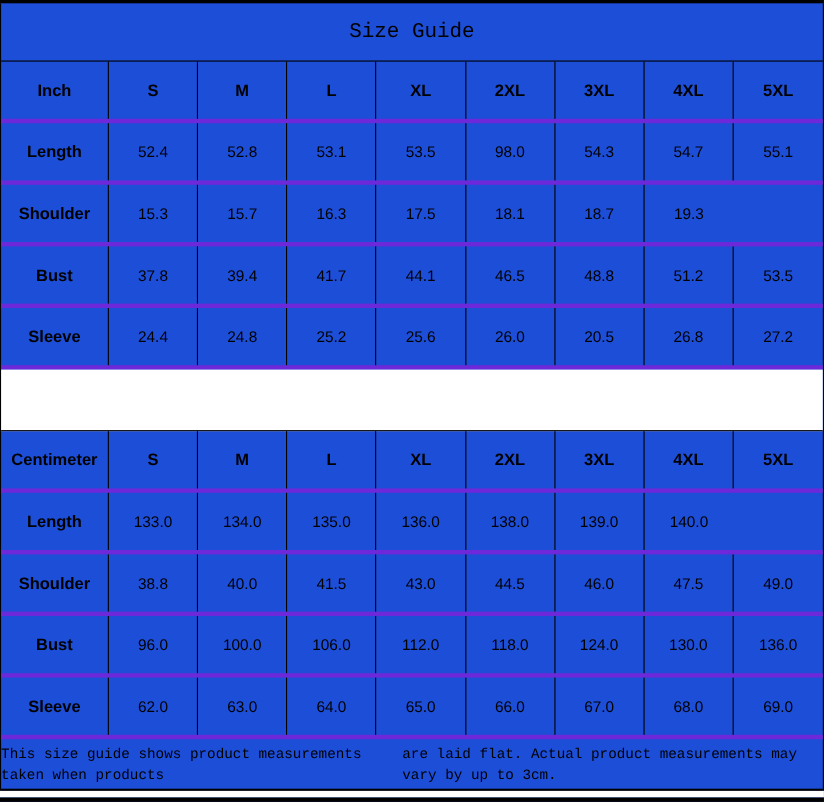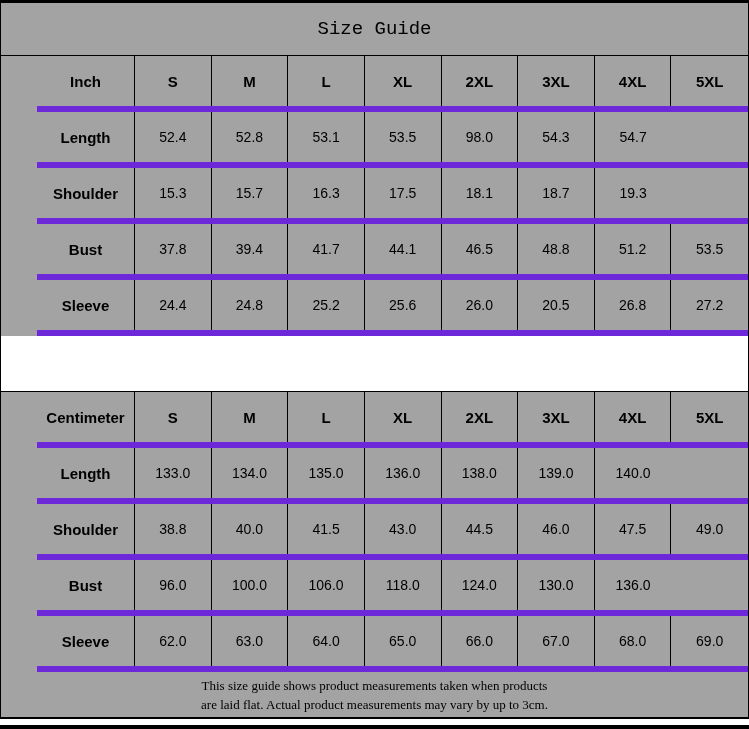--- a/index.html
+++ b/index.html
@@ -1,19 +1,19 @@
 <!DOCTYPE html>
 <html><head>
 <meta charset="utf-8">
 <style>
   * { box-sizing: border-box; margin: 0; padding: 0; }
   html, body { background: #ffffff; }
   .sheet {
     width: 749px; height: 729px;
-    background: #a3a3a3; color: #000000;
+    background: #1d4ed8; color: #000000;
     font-family: "Liberation Sans", sans-serif;
     display: flex; flex-direction: column;
     overflow: hidden;
   }
   .bar-top { height: 3px; background: #000000; flex: 0 0 auto; }
   .bar-bottom { height: 4px; background: #000000; flex: 0 0 auto; }
   .bottom-gap { height: 6px; background: #ffffff; flex: 0 0 auto; }
   .frame {
     border-left: 1px solid #000000;
     border-right: 1px solid #000000;
@@ -23,38 +23,37 @@
     height: 53px;
     border-bottom: 1px solid #000000;
     display: flex; align-items: center; justify-content: center;
     font-family: "Liberation Mono", "DejaVu Sans Mono", monospace;
     font-size: 19px; color: #000000;
   }
   .trow {
     display: grid;
     grid-template-columns: 98px repeat(8, 1fr);
     height: 56px;
-    border-bottom: 6px solid #6d28d9;
-    margin-left: 36px;
+    border-bottom: 4px solid #6d28d9;
   }
   .tcell {
     display: flex; align-items: center; justify-content: center;
     font-size: 14px;
     border-right: 1px solid #000000;
     overflow: hidden; white-space: nowrap;
   }
   .tcell:last-child { border-right: none; }
   .thead .tcell, .tcell.tlabel { font-weight: bold; font-size: 15px; }
   .gap-row { height: 56px; border-bottom: 1px solid #000000; background: #ffffff; }
   .footer-row {
     height: 47px;
     border-bottom: 2px solid #000000;
-    display: flex; flex-direction: column;
+    display: flex; flex-direction: row;
     align-items: center; justify-content: center;
-    font-family: Liberation Serif, serif;
+    font-family: Liberation Mono, monospace;
     font-size: 13px; line-height: 19px;
     text-align: left;
   }
 </style>
 </head>
 <body>
 
 <div class="sheet">
   <div class="bar-top"></div>
   <div class="frame">
@@ -73,20 +72,21 @@
         </div>
         <div class="trow">
           <div class="tcell tlabel">Length</div>
           <div class="tcell">52.4</div>
           <div class="tcell">52.8</div>
           <div class="tcell">53.1</div>
           <div class="tcell">53.5</div>
           <div class="tcell">98.0</div>
           <div class="tcell">54.3</div>
           <div class="tcell">54.7</div>
+          <div class="tcell">55.1</div>
         </div>
         <div class="trow">
           <div class="tcell tlabel">Shoulder</div>
           <div class="tcell">15.3</div>
           <div class="tcell">15.7</div>
           <div class="tcell">16.3</div>
           <div class="tcell">17.5</div>
           <div class="tcell">18.1</div>
           <div class="tcell">18.7</div>
           <div class="tcell">19.3</div>
@@ -146,20 +146,21 @@
           <div class="tcell">44.5</div>
           <div class="tcell">46.0</div>
           <div class="tcell">47.5</div>
           <div class="tcell">49.0</div>
         </div>
         <div class="trow">
           <div class="tcell tlabel">Bust</div>
           <div class="tcell">96.0</div>
           <div class="tcell">100.0</div>
           <div class="tcell">106.0</div>
+          <div class="tcell">112.0</div>
           <div class="tcell">118.0</div>
           <div class="tcell">124.0</div>
           <div class="tcell">130.0</div>
           <div class="tcell">136.0</div>
         </div>
         <div class="trow">
           <div class="tcell tlabel">Sleeve</div>
           <div class="tcell">62.0</div>
           <div class="tcell">63.0</div>
           <div class="tcell">64.0</div>

